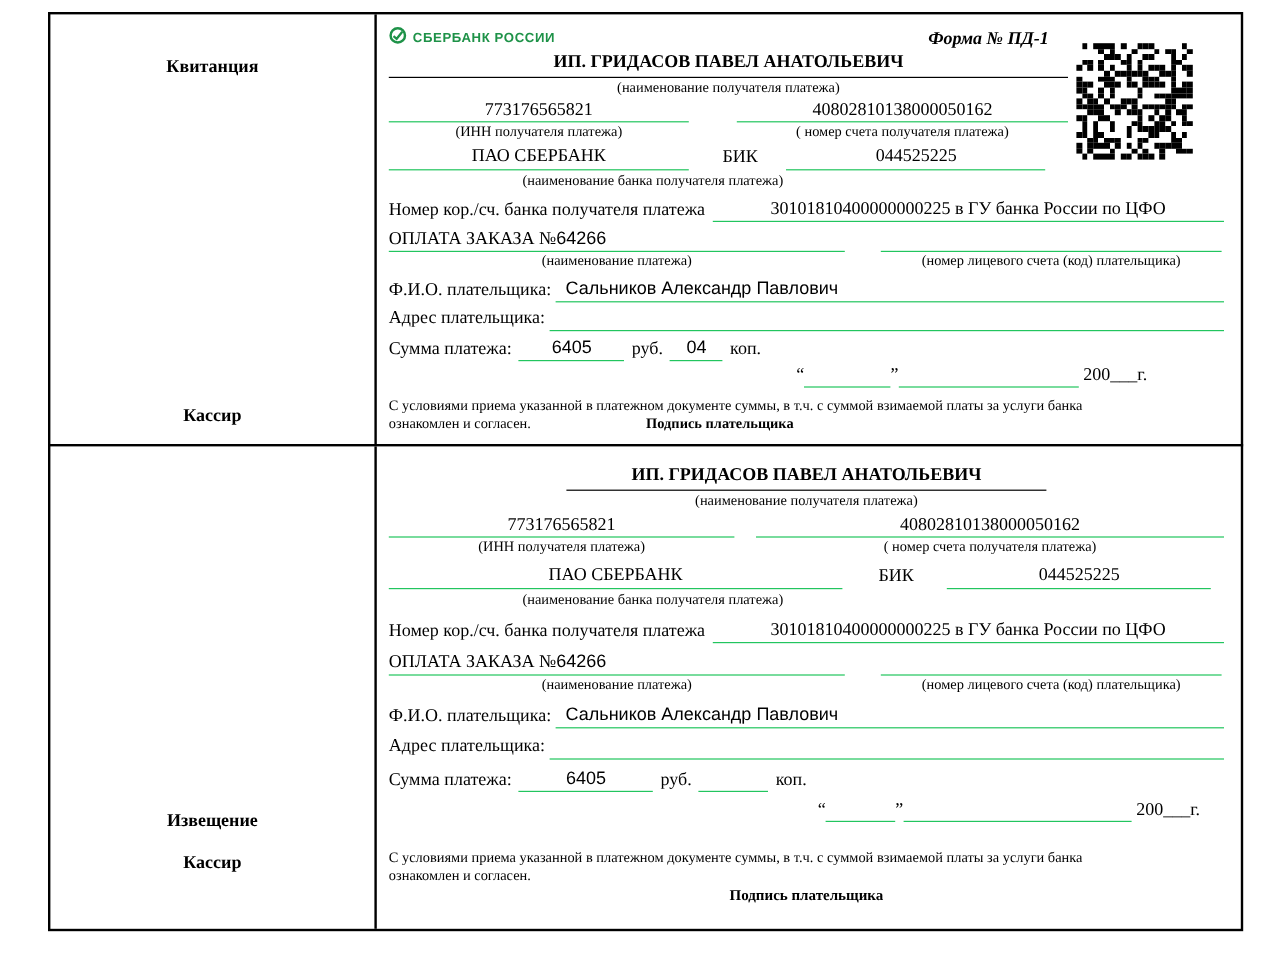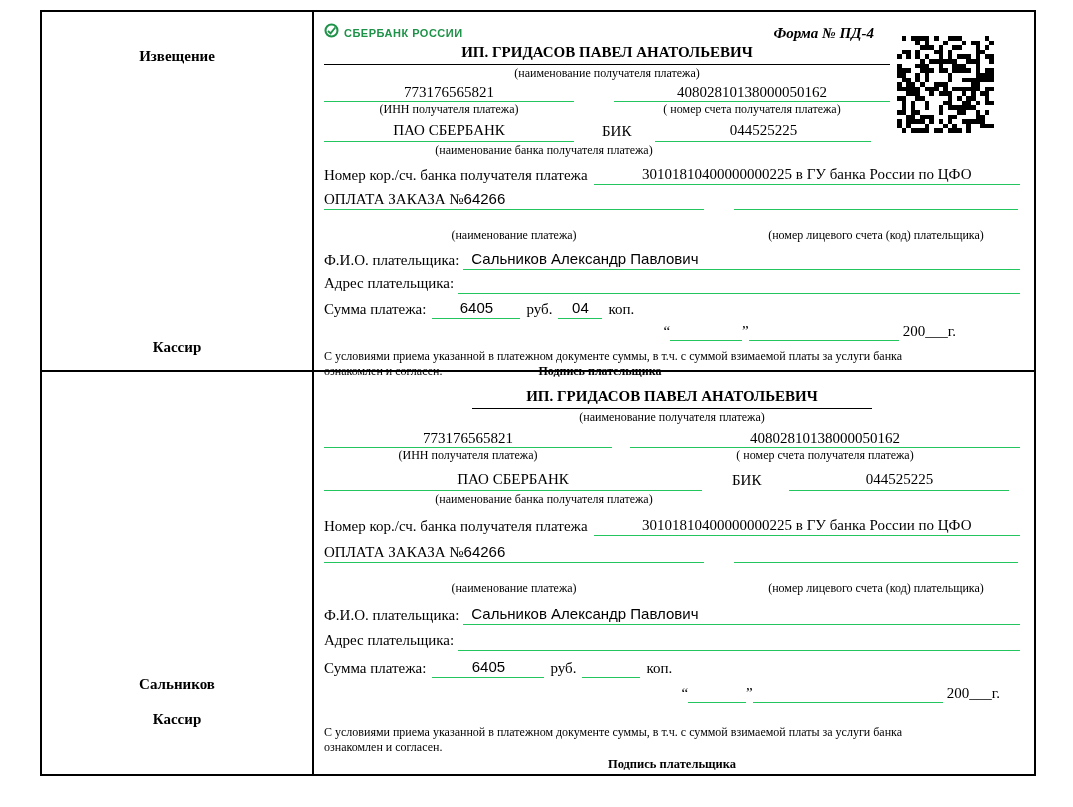--- a/index.html
+++ b/index.html
@@ -16,21 +16,21 @@
   .block.bottom-block { height: 406px; margin-top: -2px; }
   .left-col {
     width: 272px; flex: none; border-right: 2px solid #000;
     display: flex; flex-direction: column; align-items: center;
     font-weight: bold; font-size: 15px;
   }
   .left-col.lc-top { justify-content: space-between; padding: 36px 0 14px; }
   .left-col.lc-bottom { justify-content: flex-end; gap: 18px; padding-bottom: 46px; }
   .right-col { flex: 1; position: relative; padding: 4px 14px 0 10px; }
 
-  .row { display: flex; align-items: flex-end; line-height: 1.35; margin-top: 18px; }
+  .row { display: flex; align-items: flex-end; line-height: 1.35; }
   .ul { border-bottom: 1px solid #22c55e; }
   .ctr { text-align: center; }
   .sans { font-family: "Liberation Sans", sans-serif; }
   .caption { font-size: 12px; line-height: 1.25; }
   .blank { display: inline-block; height: 17px; }
 
   
   .mt1{margin-top:1px}.mt2{margin-top:2px}.mt3{margin-top:3px}.mt4{margin-top:4px}
   .mt5{margin-top:5px}.mt6{margin-top:6px}.mt8{margin-top:8px}.mt22{margin-top:22px}
 
@@ -87,21 +87,21 @@
   }
   .qr i { background: #000; display: block; }
 </style>
 </head>
 <body>
 
 <div class="sheet">
 
   <div class="block top-block">
     <div class="left-col lc-top">
-      <div>Извещение</div>
+      <div>Квитанция</div>
       <div>Кассир</div>
     </div>
     <div class="right-col">
       <div class="qr">
           <i style="grid-row:1;grid-column:2"></i>
           <i style="grid-row:1;grid-column:4"></i>
           <i style="grid-row:1;grid-column:5"></i>
           <i style="grid-row:1;grid-column:6"></i>
           <i style="grid-row:1;grid-column:7"></i>
           <i style="grid-row:1;grid-column:9"></i>
@@ -323,21 +323,21 @@
         <div class="header-row">
           <div class="logo">
             <span>
               <svg width="15" height="15" viewBox="0 0 16 16">
                 <circle cx="8" cy="8" r="6.4" fill="none" style="stroke:var(--color-brand,#1e9248)" stroke-width="2.2"></circle>
                 <path d="M4.2 8.6 L7 11 L12 4.8" fill="none" style="stroke:var(--color-brand,#1e9248)" stroke-width="2"></path>
               </svg>
             </span>
             <span class="logo-text">СБЕРБАНК РОССИИ</span>
           </div>
-          <div class="form-no">Форма № ПД-4</div>
+          <div class="form-no">Форма № ПД-1</div>
         </div>
 
         <div class="recipient">ИП. ГРИДАСОВ ПАВЕЛ АНАТОЛЬЕВИЧ</div>
         <div class="caption ctr mt1">(наименование получателя платежа)</div>
 
         <div class="cols mt3">
           <div class="ul ctr cell-inn">773176565821</div>
           <div class="ul ctr cell-acct">40802810138000050162</div>
         </div>
         <div class="cols">
@@ -398,21 +398,21 @@
         <div class="terms2">
           <span>ознакомлен и согласен.</span>
           <span class="sig-inline">Подпись плательщика</span>
         </div>
       </div>
     </div>
   </div>
 
   <div class="block bottom-block">
     <div class="left-col lc-bottom">
-      <div>Сальников</div>
+      <div>Извещение</div>
       <div>Кассир</div>
     </div>
     <div class="right-col" style="padding-top:14px">
 
       <div class="recipient b-recipient">ИП. ГРИДАСОВ ПАВЕЛ АНАТОЛЬЕВИЧ</div>
       <div class="caption ctr mt1">(наименование получателя платежа)</div>
 
       <div class="cols mt5">
         <div class="ul ctr b-cell-inn">773176565821</div>
         <div class="ul ctr b-cell-acct">40802810138000050162</div>

